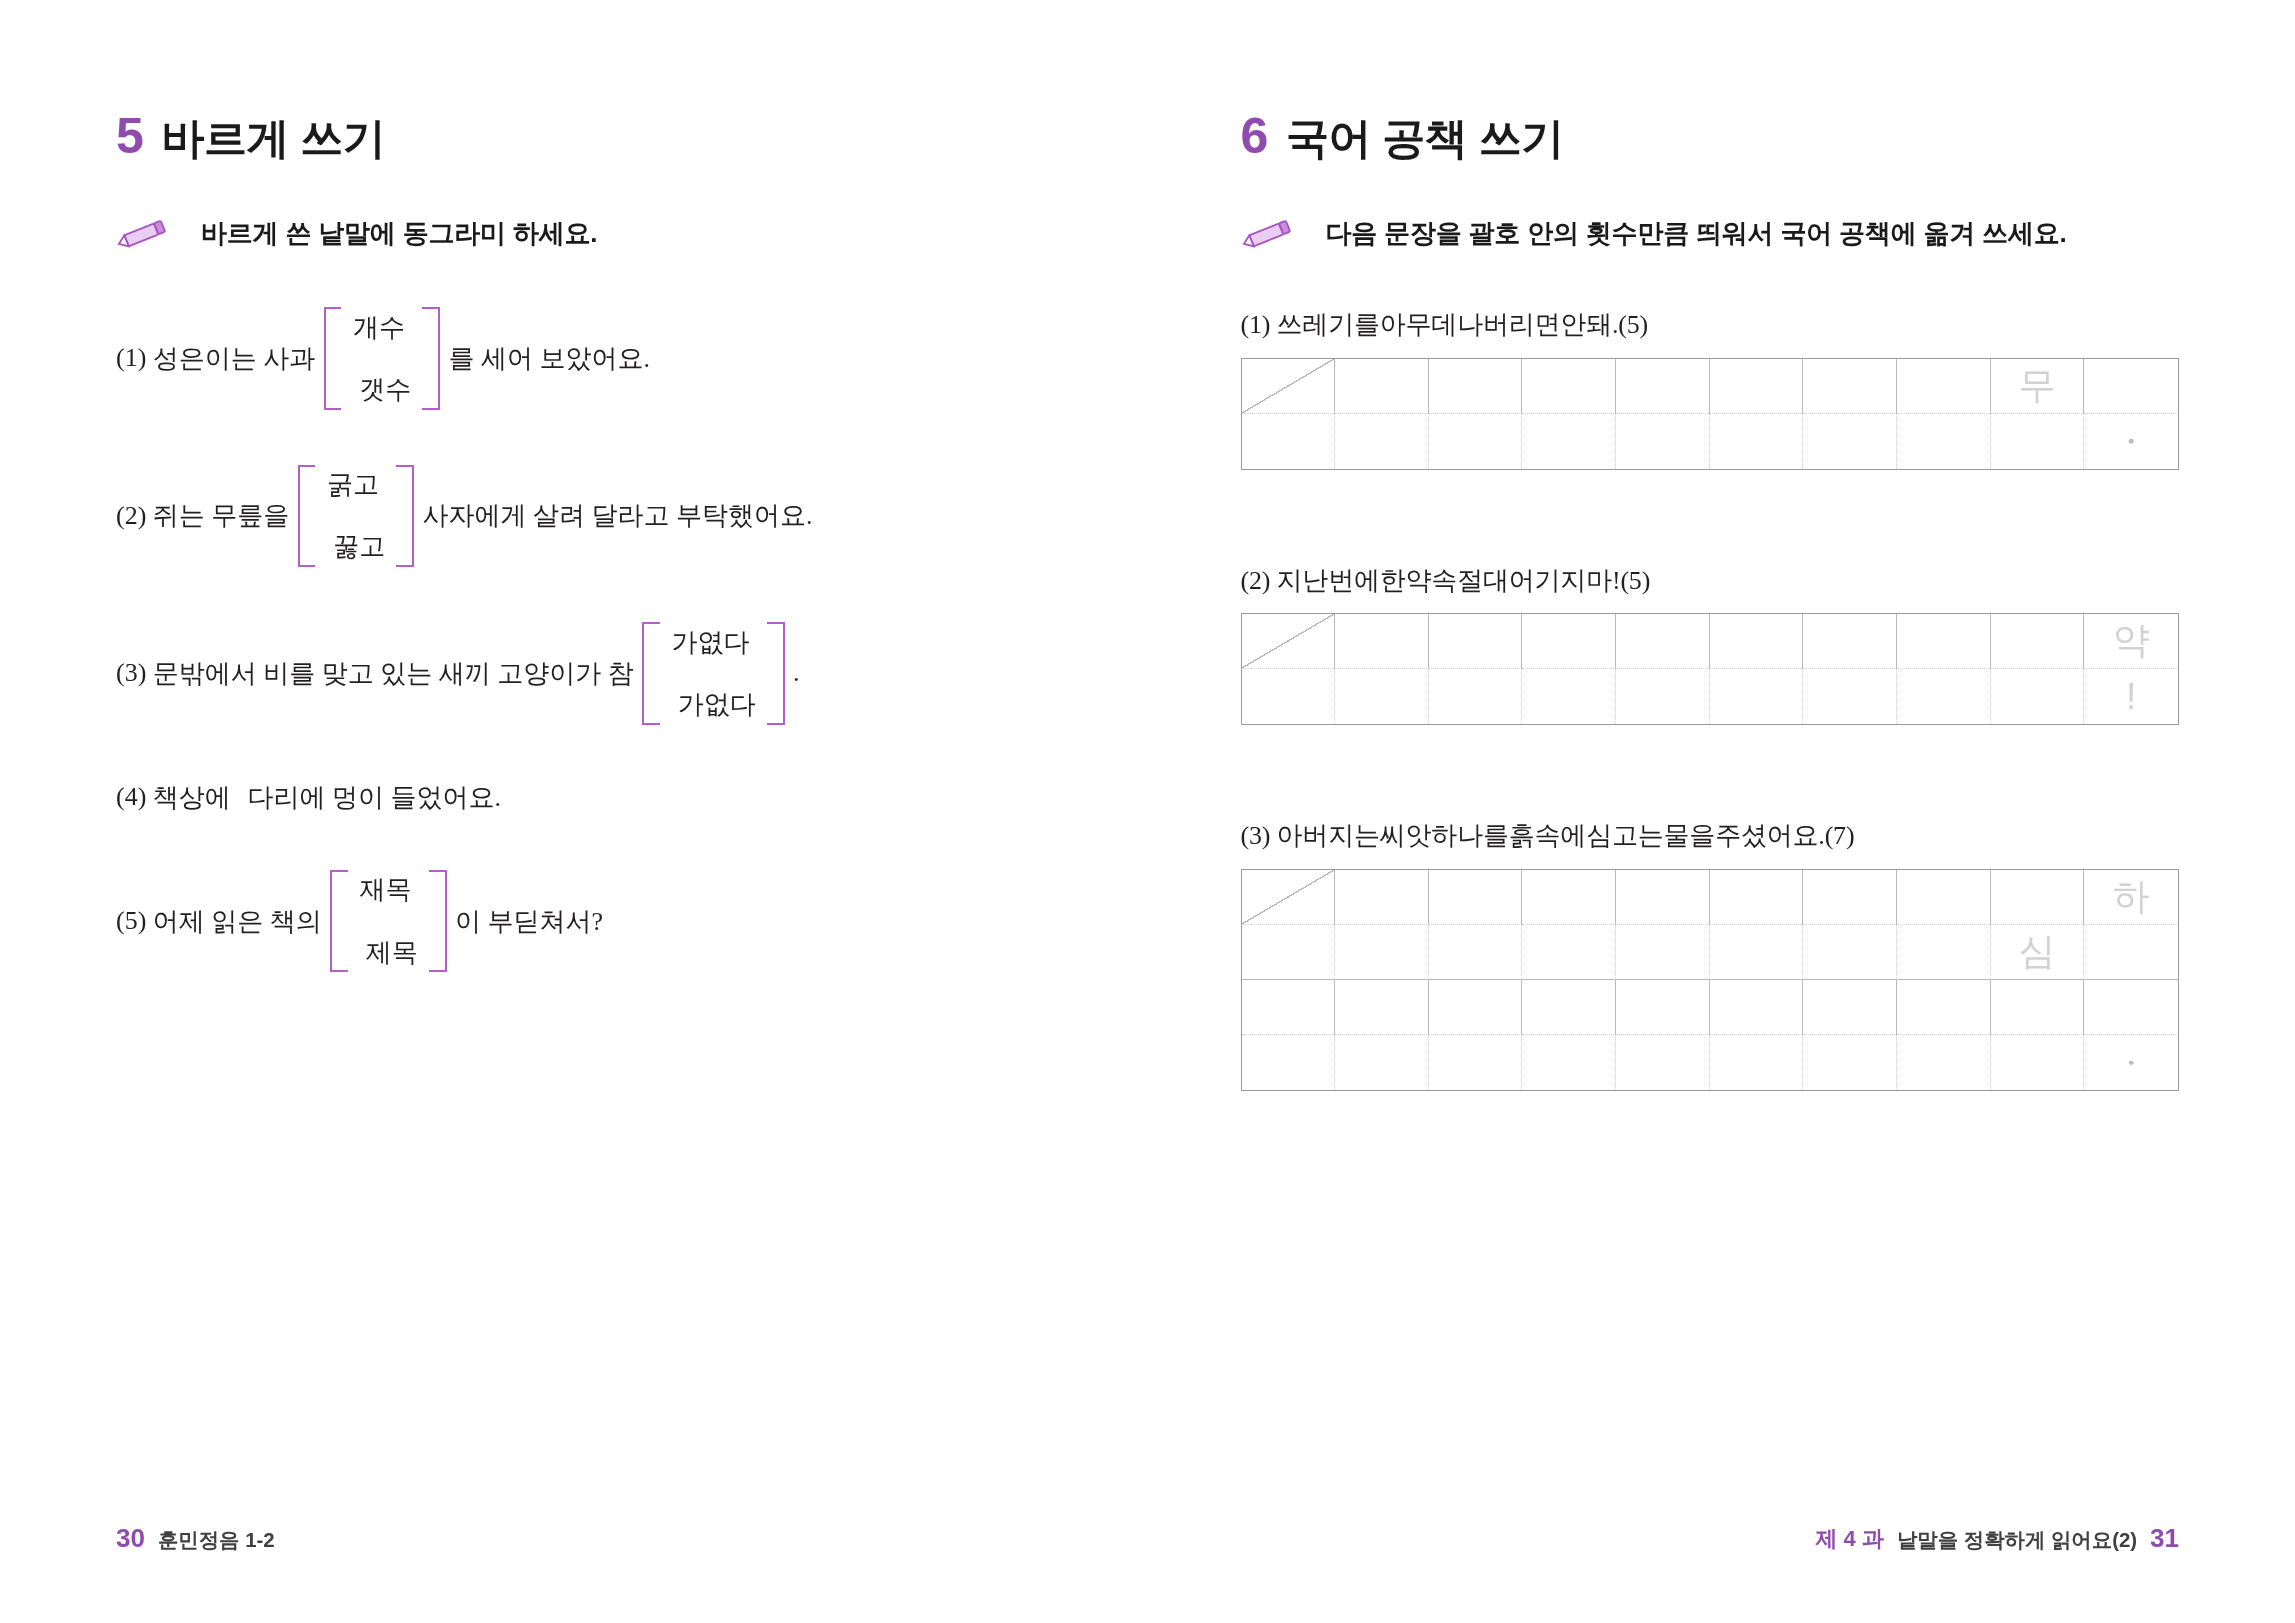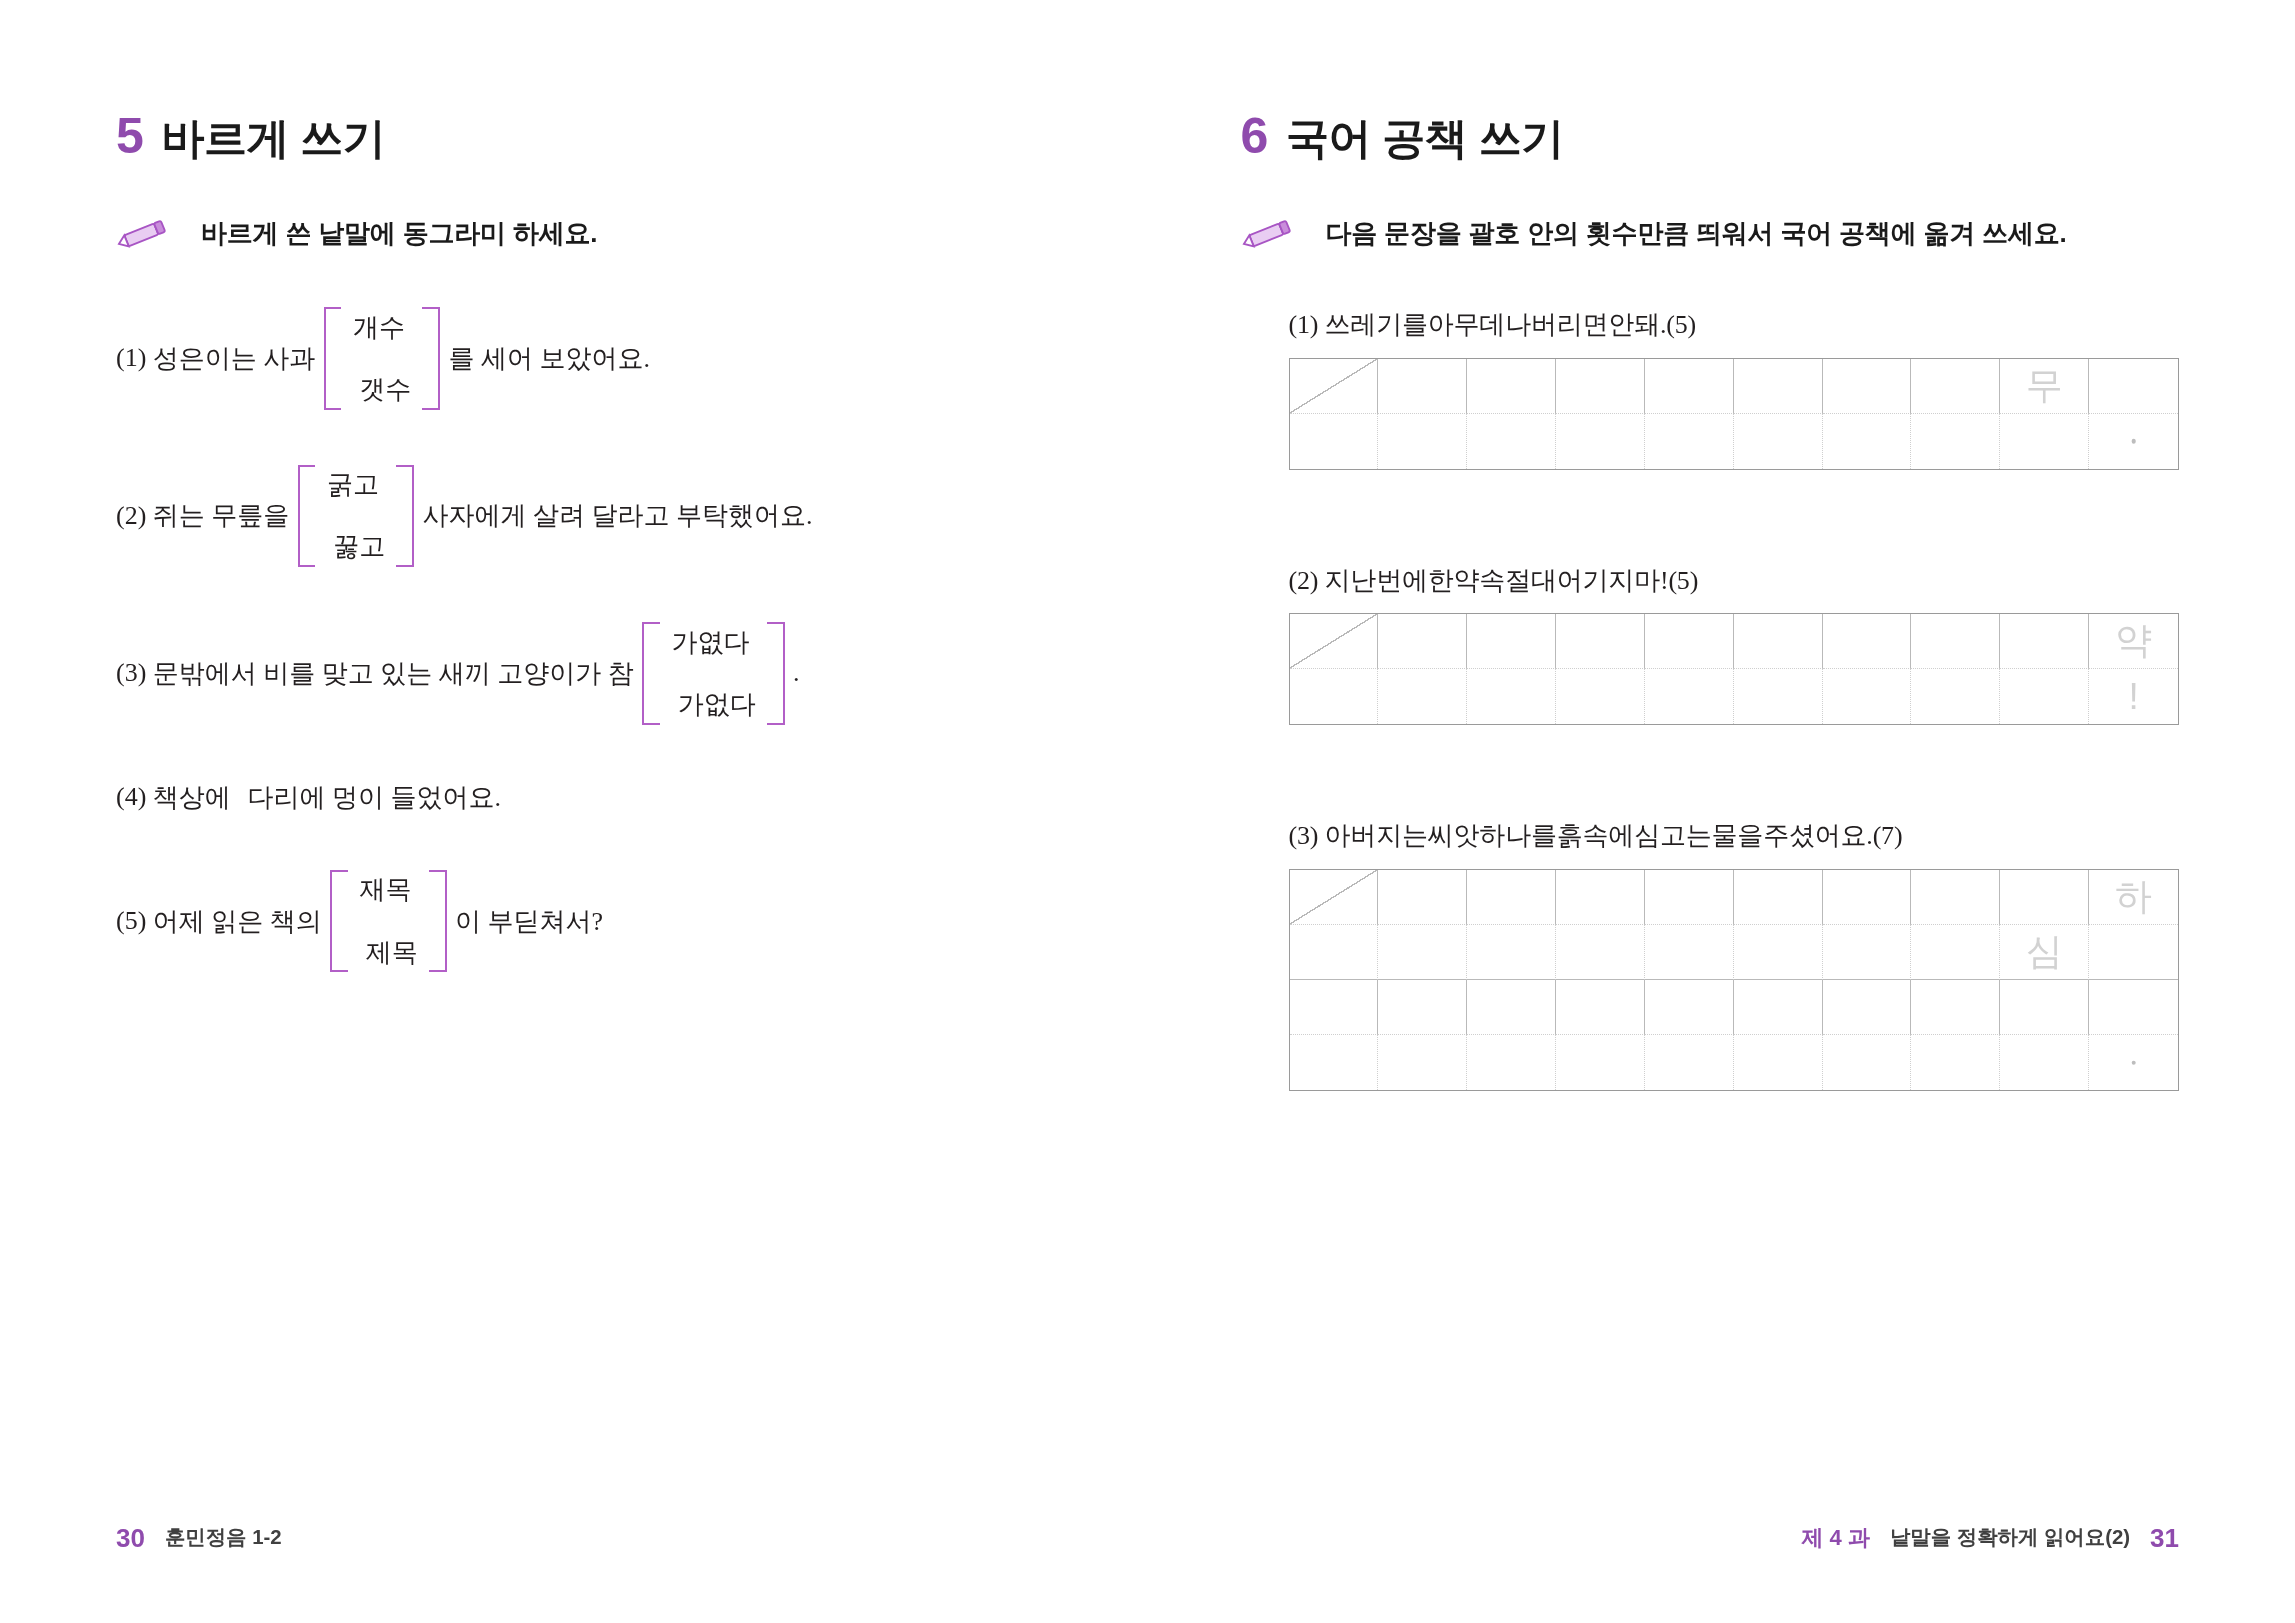--- a/index.html
+++ b/index.html
@@ -96,21 +96,21 @@
     text-align:center;
     color:#231f20;
   }
   .opt.top { margin-bottom:27px; }
 
   
   .stagger-1 .opt.top { margin-left:-5.6px; }
   .stagger-1 .opt.bot { margin-left:6.5px; }
 
   
-  .gq { margin-bottom:64px;margin-left:48px; }
+  .gq { margin-bottom:64px; }
   .gq-text {
     font-size:26px;
     margin-bottom:15.7px;
     letter-spacing:-0.2px;
   }
   .grid {
     border:1.4px solid #9a9a9a;
     box-sizing:border-box;
     display:grid;
   }
@@ -145,22 +145,22 @@
     position:absolute;
     left:50%; top:50%;
     transform:translate(-50%,-50%);
   }
 
   
   .footer-left, .footer-right {
     position:absolute;
     bottom:69px;
     display:flex;
-    align-items:flex-start;
-    gap:20px;
+    align-items:flex-end;
+    gap:13px;
     font-family:"Liberation Sans", sans-serif;
   }
   .footer-left { left:116px; }
   .footer-right { right:116px; }
   .pg-num {
     font-size:26px;
     font-weight:bold;
     color:#8f4bad;
   }
   .foot-text {

